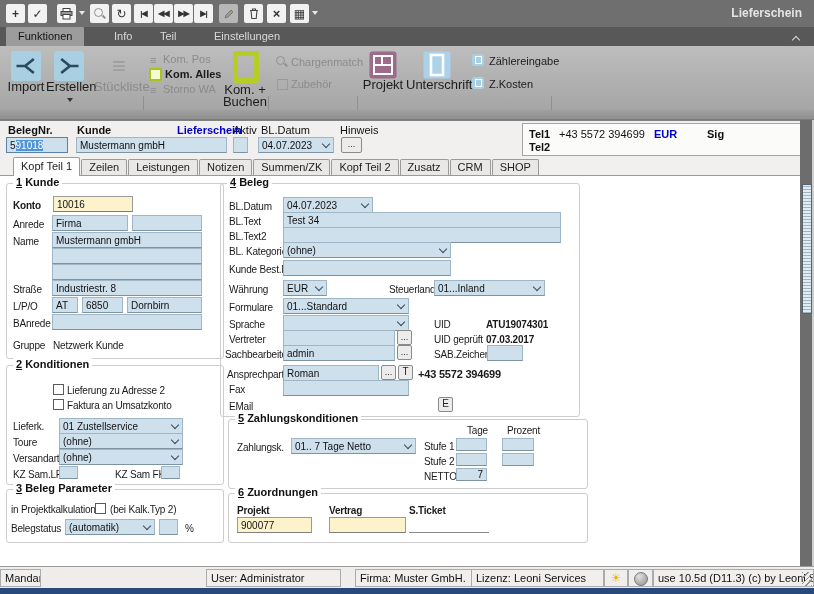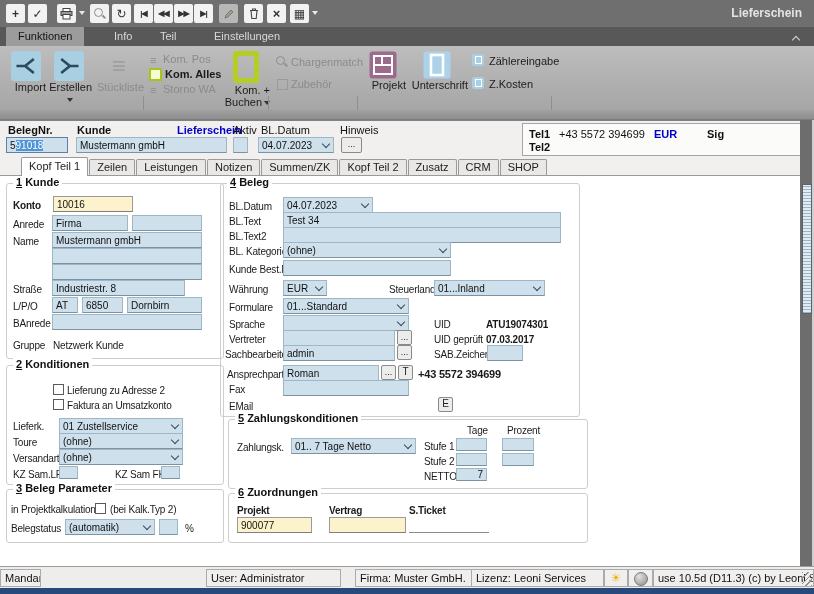--- a/index.html
+++ b/index.html
@@ -17,21 +17,21 @@
   
   .menurow{position:absolute;left:0;top:27px;width:814px;height:19px;background:#585858}
   .mtab{position:absolute;top:0;height:19px;line-height:19px;padding:0 12px;color:#d9d9d9;font-size:11px}
   .mtab.active{background:#9c9c9c;color:#141414;border-radius:1px 1px 0 0}
   .chvup{position:absolute;left:793px;top:37px;width:5px;height:5px;border-left:1px solid #d8d8d8;border-top:1px solid #d8d8d8;transform:rotate(45deg)}
   
   .ribbon{position:absolute;left:0;top:46px;width:814px;height:64px;background:linear-gradient(#bdbdbd,#a6a6a6)}
   .ribbonedge{position:absolute;left:0;top:110px;width:814px;height:10px;background:linear-gradient(#a0a0a0,#8f8f8f);border-bottom:1px solid #7c7c7c;box-sizing:border-box}
   .rdiv{position:absolute;top:50px;width:1px;height:57px;background:#8f8f8f}
   .rgl{position:absolute;top:96px;font-size:11px;color:#3c3c3c;text-align:center}
-  .rlabel{font-size:11px;color:#1c1c1c;text-align:right;line-height:12px}
+  .rlabel{font-size:13px;color:#1c1c1c;text-align:center;line-height:12px}
   .rlabel.dis,.rsm.dis{color:#8b8b8b}
   .rsm{position:absolute;font-size:11px;color:#1c1c1c;white-space:nowrap}
   .iconblue{width:30px;height:30px;background:#a9cfe3;border-radius:3px;display:flex;align-items:center;justify-content:center}
   .dcaret{display:inline-block;width:0;height:0;border-left:3px solid transparent;border-right:3px solid transparent;border-top:4px solid #333;vertical-align:middle;margin-left:2px}
   .listico{font-size:11px;color:#9e9e9e;font-weight:bold}
   .greenbox-sm{position:absolute;width:9px;height:9px;border:2px solid #a9c21c;background:#f4fad2;box-sizing:content-box}
   .greenbox-lg{position:absolute;width:16px;height:22px;border:5px solid #b6cc27;border-radius:3px}
   .bluesq{position:absolute;width:12px;height:12px;background:#a9cfe3;border-radius:2px;display:flex;align-items:center;justify-content:center}
   .bluesq i{display:block;width:5px;height:6px;border:1.5px solid #fff}
   .mag{position:relative;width:12px;height:12px}
@@ -43,21 +43,21 @@
   .fld{position:absolute;box-sizing:border-box;background:#cfe0ed;border:1px solid #9fb6c6;border-bottom-color:#7e93a2;
        font-size:10px;line-height:13px;height:16px;padding:1px 3px;white-space:nowrap;overflow:hidden;color:#101010}
   .combo{padding-right:14px}
   .cv{position:absolute;right:4px;top:50%;width:5px;height:5px;margin-top:-4px;border-right:1.5px solid #39495a;border-bottom:1.5px solid #39495a;transform:rotate(45deg)}
   .ylw{background:#fcf3cd;border-color:#9a9a9a;border-bottom-color:#7e7e7e}
   .sel{background:#4f94d6;color:#fff}
   .smbtn{position:absolute;box-sizing:border-box;background:#ececec;border:1px solid #8a8a8a;text-align:center;
          font-size:9px;line-height:12px;color:#222;border-radius:2px}
   .infobox{position:absolute;left:522px;top:123px;width:281px;height:33px;background:#fbfbfa;border:1px solid #a5a5a5;box-sizing:border-box}
   
-  .dtabs{position:absolute;left:0;top:158px;height:18px;display:flex;align-items:flex-end;padding-left:21px}
+  .dtabs{position:absolute;left:0;top:158px;height:18px;display:flex;align-items:flex-end;padding-left:13px}
   .dtab{height:16px;line-height:15px;padding:0 7px;font-size:11px;border:1px solid #9a9a9a;border-bottom:none;
         background:#e9e8e6;color:#222;border-radius:2px 2px 0 0;margin-right:1px;white-space:nowrap}
   .dtab.active{background:#fff;height:18px;line-height:17px;position:relative;z-index:3}
   
   .page{position:absolute;left:0;top:175px;width:800px;height:391px;background:#fff;border-top:1px solid #9a9a9a;box-sizing:border-box;font-size:10px}
   .gb{position:absolute;border:1px solid #cdcdcd;border-radius:3px}
   .glegend{position:absolute;top:-8px;left:6px;background:#fff;padding:0 3px;font-weight:bold;font-size:11px;white-space:nowrap}
   .gnum{text-decoration:underline;margin-right:3px}
   .lbl{position:absolute;font-size:10px;color:#1a1a1a;white-space:nowrap;letter-spacing:-0.2px}
   .b{font-weight:bold}
@@ -264,21 +264,21 @@
       <span class="lbl b" style="left:6px;top:16px">Konto</span>
       <div class="fld ylw" style="left:46px;top:12px;width:80px">10016</div>
       <span class="lbl" style="left:6px;top:35px">Anrede</span>
       <div class="fld" style="left:45px;top:31px;width:76px">Firma</div>
       <div class="fld" style="left:125px;top:31px;width:70px"></div>
       <span class="lbl" style="left:6px;top:52px">Name</span>
       <div class="fld" style="left:45px;top:48px;width:150px">Mustermann gmbH</div>
       <div class="fld" style="left:45px;top:64px;width:150px"></div>
       <div class="fld" style="left:45px;top:80px;width:150px"></div>
       <span class="lbl" style="left:6px;top:100px">Straße</span>
-      <div class="fld" style="left:45px;top:96px;width:133px">Industriestr. 8</div>
+      <div class="fld" style="left:45px;top:96px;width:150px">Industriestr. 8</div>
       <span class="lbl" style="left:6px;top:117px">L/P/O</span>
       <div class="fld" style="left:45px;top:113px;width:26px">AT</div>
       <div class="fld" style="left:75px;top:113px;width:41px">6850</div>
       <div class="fld" style="left:120px;top:113px;width:75px">Dornbirn</div>
       <span class="lbl" style="left:6px;top:134px">BAnrede</span>
       <div class="fld" style="left:45px;top:130px;width:150px"></div>
       <span class="lbl" style="left:6px;top:156px">Gruppe</span>
       <span class="lbl" style="left:46px;top:156px">Netzwerk Kunde</span>
     </div>
 

